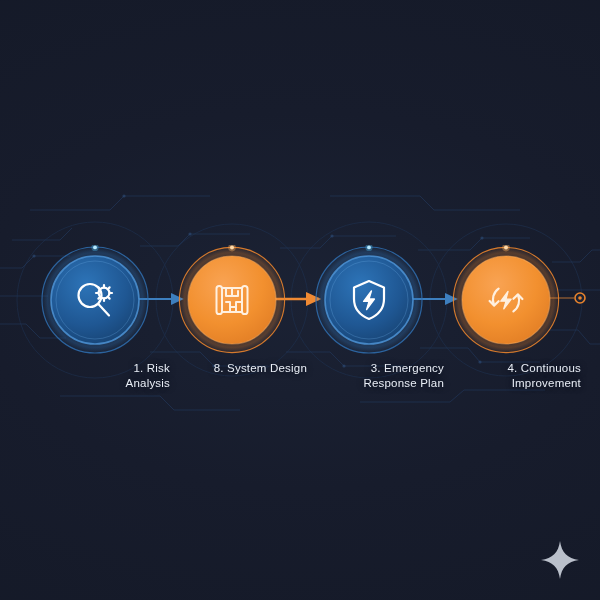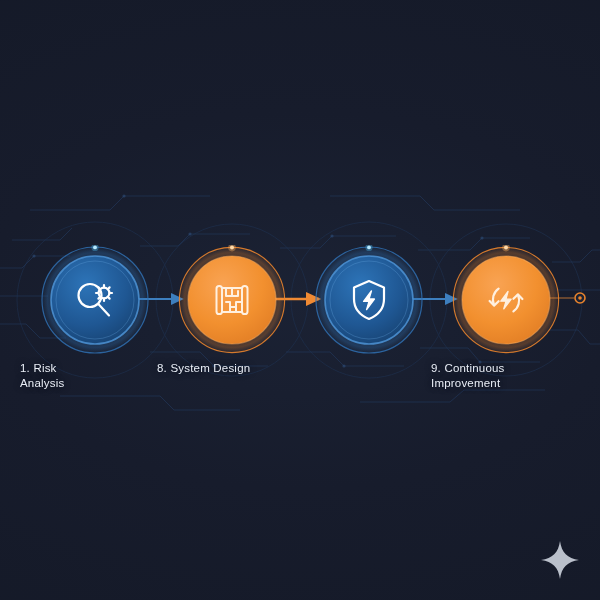--- a/index.html
+++ b/index.html
@@ -35,21 +35,21 @@
     left: 50%; top: 50%;
     transform: translate(-50%, -50%);
     width: 52px; height: 52px;
   }
   .node-label {
     position: absolute;
     top: 116px;
     left: 50%;
     transform: translateX(-50%);
     width: 150px;
-    text-align: left;
+    text-align: right;
     color: #e9eef6;
     font-size: 11.5px;
     line-height: 14.5px;
     letter-spacing: 0.2px;
     white-space: pre-line;
     text-shadow: 0 0 6px rgba(10,16,30,0.9);
   }
   #sparkle {
     position: absolute;
     right: 16px;
@@ -214,20 +214,22 @@
         <circle cx="55" cy="55" r="44" fill="url(#bf3)"></circle>
         <circle cx="55" cy="55" r="44" fill="none" stroke="#4a8fd0" stroke-width="1.6" opacity="0.9"></circle>
         <circle cx="55" cy="55" r="39" fill="none" stroke="#6fb0e8" stroke-width="0.8" opacity="0.35"></circle>
         <circle cx="55" cy="2.4" r="3.6" fill="#4fc3f7" opacity="0.35"></circle>
         <circle cx="55" cy="2.4" r="1.9" fill="#b8e9ff"></circle>
       </svg>
       <svg class="node-icon" viewBox="0 0 52 52" fill="none" stroke="#ffffff" stroke-width="2.2" stroke-linecap="round" stroke-linejoin="round" xmlns="http://www.w3.org/2000/svg">
         <path d="M26 7 L41 13.5 V25 C41 34.6 34.6 41.4 26 45 C17.4 41.4 11 34.6 11 25 V13.5 Z"></path>
         <path d="M28.4 17 L20.6 27.4 H26 L23.6 35.6 L31.4 25 H26 Z" fill="#ffffff" stroke-width="1.4"></path>
       </svg>
+      <div class="node-label">3. Emergency
+Response Plan</div>
     </div>
 
     <div class="node" style="left:451px; top:245px;">
       <svg class="node-svg" width="110" height="110" viewBox="0 0 110 110" xmlns="http://www.w3.org/2000/svg">
         <defs>
           <radialGradient id="of4" cx="40%" cy="32%" r="78%">
             <stop offset="0%" stop-color="#f9a353"></stop>
             <stop offset="58%" stop-color="#f2902f"></stop>
             <stop offset="100%" stop-color="#e07c24"></stop>
           </radialGradient>
@@ -244,21 +246,21 @@
         <circle cx="55" cy="2.6" r="3.8" fill="#ffb25e" opacity="0.4"></circle>
         <circle cx="55" cy="2.6" r="2" fill="#ffd9a8"></circle>
       </svg>
       <svg class="node-icon" viewBox="0 0 52 52" fill="none" stroke="#fff0e0" stroke-width="2.2" stroke-linecap="round" stroke-linejoin="round" xmlns="http://www.w3.org/2000/svg">
         <path d="M14 31 A13.5 13.5 0 0 1 18.6 14.6"></path>
         <path d="M38 21 A13.5 13.5 0 0 1 33.4 37.4"></path>
         <path d="M9.6 27 L14 31.6 L18.6 27.2"></path>
         <path d="M42.4 25 L38 20.4 L33.4 24.8"></path>
         <path d="M28 17.5 L20.8 27.2 H26 L23.8 34.8 L31.2 25.2 H26 Z" fill="#fff0e0" stroke-width="1.3"></path>
       </svg>
-      <div class="node-label">9. Continuous
+      <div class="node-label">4. Continuous
 Improvement</div>
     </div>
 
   </div>
 
   <svg id="sparkle" viewBox="0 0 48 48" xmlns="http://www.w3.org/2000/svg">
     <path d="M24 5 C25.6 16.6 31.4 22.4 43 24 C31.4 25.6 25.6 31.4 24 43 C22.4 31.4 16.6 25.6 5 24 C16.6 22.4 22.4 16.6 24 5 Z" fill="#c9ced9" opacity="0.92"></path>
   </svg>
 
 </div>

